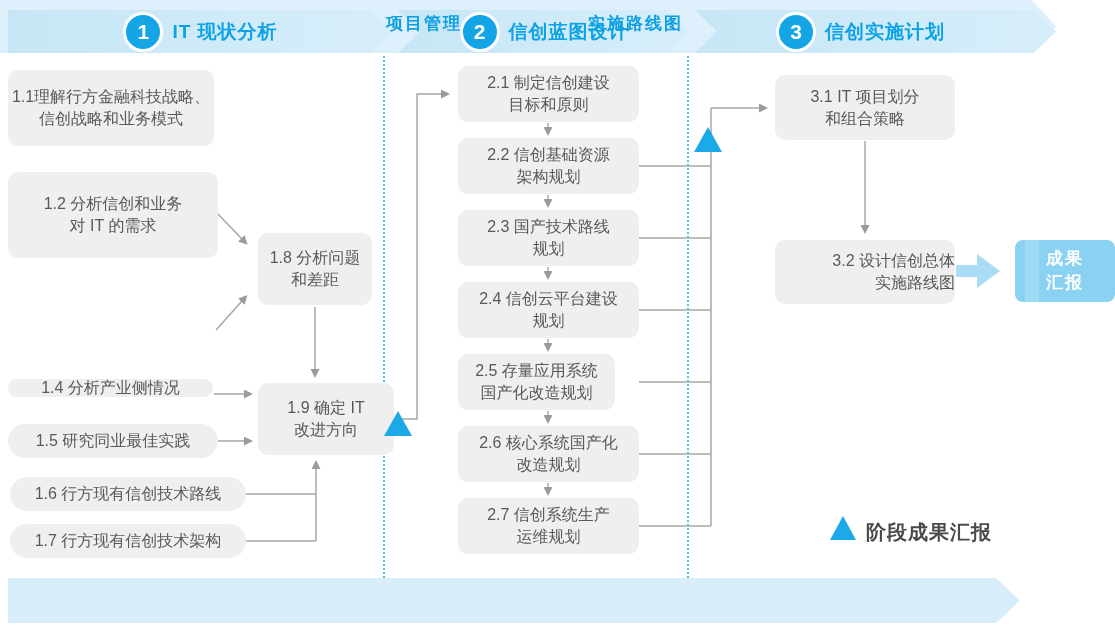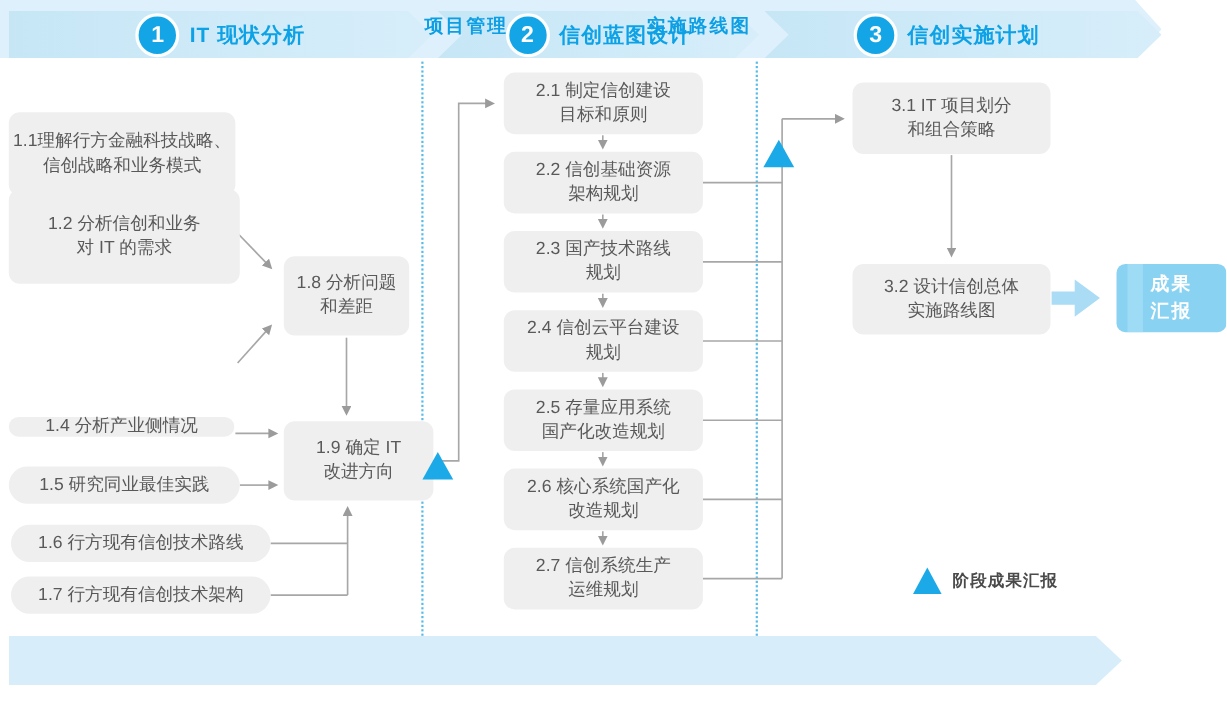--- a/index.html
+++ b/index.html
@@ -38,21 +38,21 @@
   .tri.small{border-left-width:13px;border-right-width:13px;border-bottom-width:24px;}
   
   .result-box{
     position:absolute;left:1015px;top:240px;width:100px;height:62px;border-radius:8px;background:#8ad2f2;
     color:#fff;font-weight:bold;font-size:17px;letter-spacing:2px;line-height:1.4;
     display:flex;flex-direction:column;align-items:center;justify-content:center;overflow:hidden;
   }
   .result-box::before{content:"";position:absolute;left:10px;top:0;width:14px;height:100%;background:#9edbf5;}
   .result-box span{position:relative;}
   
-  .legend-label{position:absolute;left:866px;top:519px;font-size:15px;font-weight:bold;color:#4a4a4a;letter-spacing:1px;}
+  .legend-label{position:absolute;left:866px;top:519px;font-size:20px;font-weight:bold;color:#4a4a4a;letter-spacing:1px;}
   
   .footer-banner{
     position:absolute;left:8px;top:578px;width:1012px;height:45px;background:#d8edfa;
     clip-path:polygon(0 0,calc(100% - 24px) 0,100% 50%,calc(100% - 24px) 100%,0 100%);
   }
   .footer-label{position:absolute;top:12px;font-size:17px;font-weight:bold;color:#0d9fe4;letter-spacing:2px;}
   .footer-label.l1{left:386px;}
   .footer-label.l2{left:588px;}
   
   svg.wires{position:absolute;left:0;top:0;pointer-events:none;}
@@ -117,21 +117,21 @@
       <path d="M639 382 H711"></path>
       <path d="M639 454 H711"></path>
       <path d="M639 526 H711"></path>
       <path d="M711 526 V108"></path>
       <path d="M711 108 H760" marker-end="url(#ah)"></path>
       <path d="M865 141 V226" marker-end="url(#ah)"></path>
     </g>
     <path d="M956 265 H977 V254 L1000 271 L977 288 V277 H956 Z" fill="#abdcf6" stroke="none"></path>
   </svg>
 
-  <div class="node" style="left:8px;top:70px;width:206px;height:76px;margin-top:32px;">
+  <div class="node" style="left:8px;top:70px;width:206px;height:76px;">
     <span>1.1理解行方金融科技战略、</span>
     <span>信创战略和业务模式</span>
   </div>
   <div class="node" style="left:8px;top:172px;width:210px;height:86px;">
     <span>1.2 分析信创和业务</span>
     <span>对 IT 的需求</span>
   </div>
   <div class="node pill" style="left:8px;top:379px;width:205px;height:18px;">
     <span>1.4 分析产业侧情况</span>
   </div>
@@ -162,38 +162,38 @@
     <span>架构规划</span>
   </div>
   <div class="node" style="left:458px;top:210px;width:181px;height:56px;">
     <span>2.3 国产技术路线</span>
     <span>规划</span>
   </div>
   <div class="node" style="left:458px;top:282px;width:181px;height:56px;">
     <span>2.4 信创云平台建设</span>
     <span>规划</span>
   </div>
-  <div class="node" style="left:458px;top:354px;width:181px;height:56px;">
+  <div class="node" style="left:458px;top:354px;width:157px;height:56px;">
     <span>2.5 存量应用系统</span>
     <span>国产化改造规划</span>
   </div>
   <div class="node" style="left:458px;top:426px;width:181px;height:56px;">
     <span>2.6 核心系统国产化</span>
     <span>改造规划</span>
   </div>
   <div class="node" style="left:458px;top:498px;width:181px;height:56px;">
     <span>2.7 信创系统生产</span>
     <span>运维规划</span>
   </div>
 
   <div class="node" style="left:775px;top:75px;width:180px;height:65px;">
     <span>3.1 IT 项目划分</span>
     <span>和组合策略</span>
   </div>
-  <div class="node" style="left:775px;top:240px;width:180px;height:64px;">
+  <div class="node" style="left:775px;top:240px;width:180px;height:64px;align-items:flex-end;">
     <span>3.2 设计信创总体</span>
     <span>实施路线图</span>
   </div>
   <div class="result-box">
     <span>成果</span>
     <span>汇报</span>
   </div>
 
   <div class="tri" style="left:384px;top:411px;"></div>
   <div class="tri" style="left:694px;top:127px;"></div>

